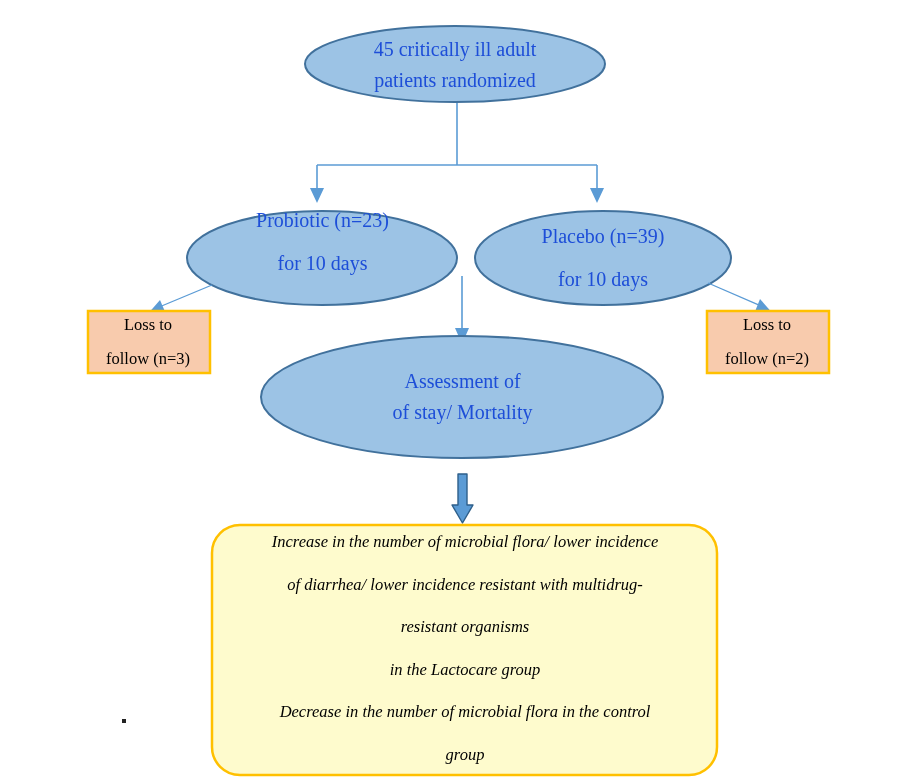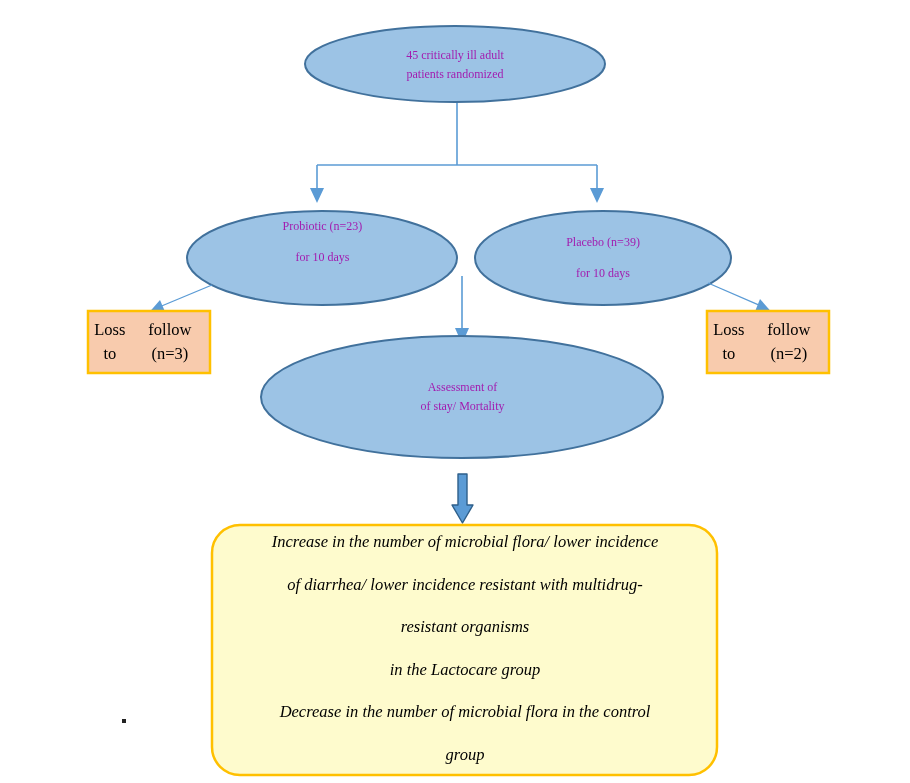--- a/index.html
+++ b/index.html
@@ -24,22 +24,22 @@
     top: 0;
     width: 910px;
     height: 783px;
     pointer-events: none;
   }
   .node-text {
     position: absolute;
     text-align: right;
     line-height: 1.55;
     white-space: pre-line;
-    font-size: 12px;
-    color: #a21caf;
+    font-size: 20px;
+    color: #1d4ed8;
     display: flex;
     flex-direction: column;
     align-items: center;
     justify-content: center;
   }
   .node-text .ln { display: block; }
 
   
   #ell-top-label   { left: 305px; top: 30px;  width: 300px; height: 70px; }
   
@@ -48,21 +48,21 @@
   #ell-right-label { left: 478px; top: 218px; width: 250px; height: 80px; }
   
   #ell-assess-label{ left: 265px; top: 352px; width: 395px; height: 90px; }
 
   .loss-label {
     position: absolute;
     font-size: 16.5px;
     line-height: 1.45;
     text-align: center;
     display: flex;
-    flex-direction: row;
+    flex-direction: column;
     align-items: center;
     justify-content: space-between;
   }
   #loss-left-label  { left: 88px;  top: 313px; width: 120px; height: 58px; }
   #loss-right-label { left: 707px; top: 313px; width: 120px; height: 58px; }
 
   #outcome-label {
     position: absolute;
     left: 225px;
     top: 534px;

